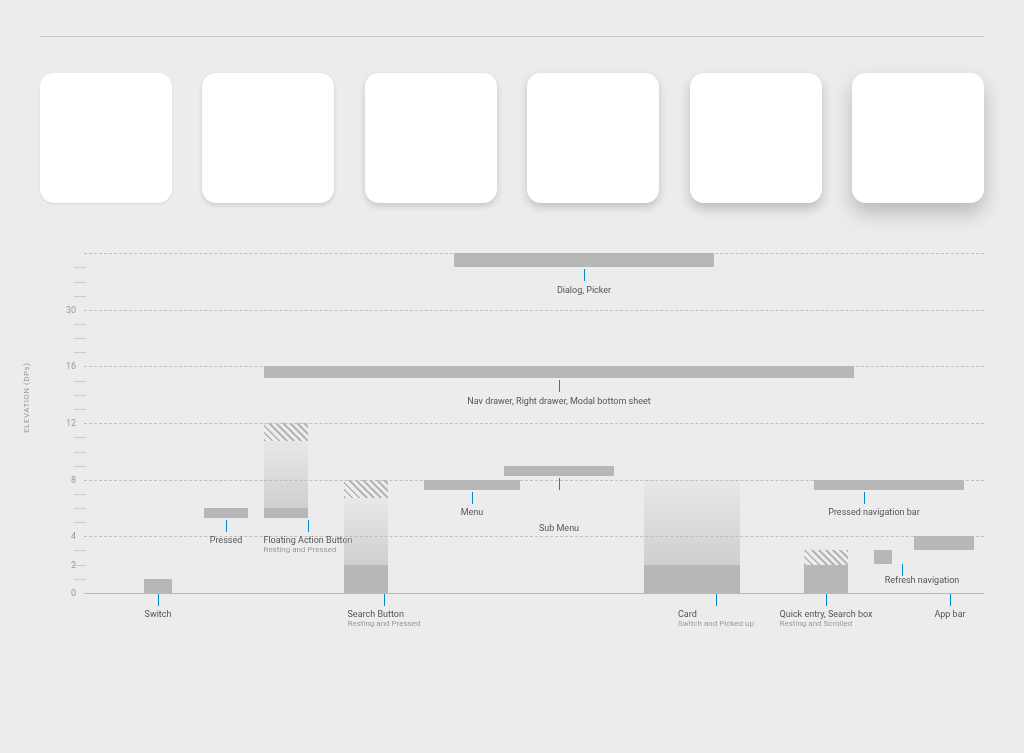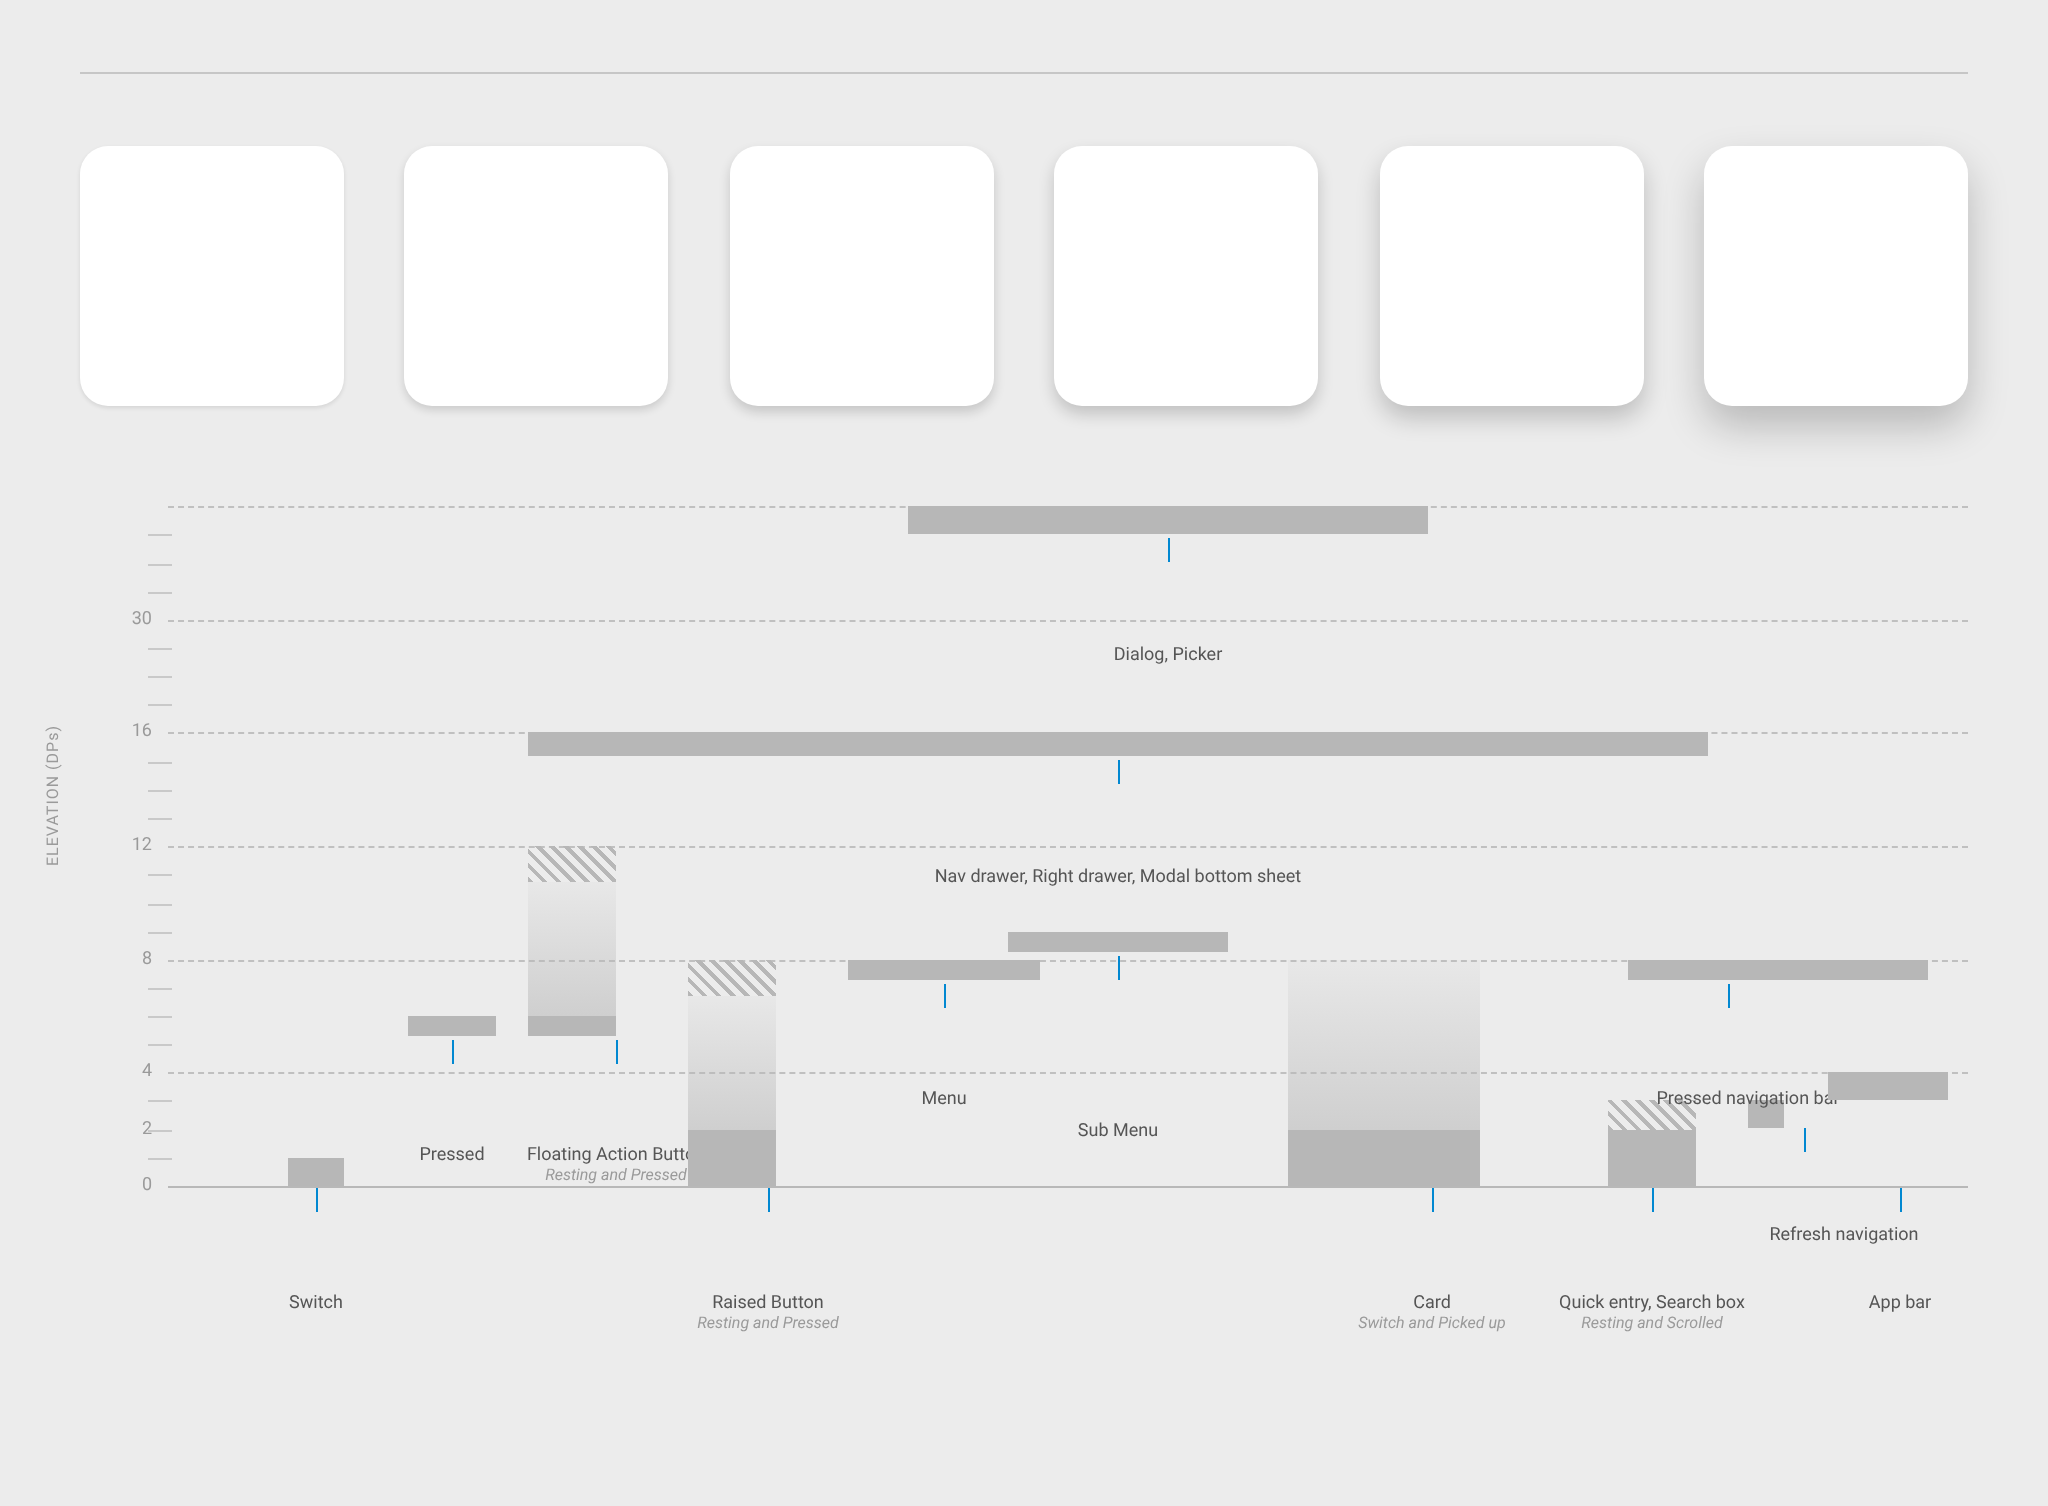--- a/index.html
+++ b/index.html
@@ -112,28 +112,26 @@
     width: 1px;
     height: 12px;
     background: #0288d1;
   }
   .lbl {
     position: absolute;
     font-size: 9px;
     color: #555;
     white-space: nowrap;
     transform: translateX(-50%);
-    text-align: center;
-    margin-top: 38px;
+    text-align: left;
   }
   .lbl .sub {
     display: block;
     font-size: 8px;
     color: #9a9a9a;
-    font-style: italic;
   }
 </style>
 </head>
 <body>
 
 <div class="page">
   <hr class="rule">
 
   <div class="cards-row">
     <div class="ecard sh1"></div>
@@ -208,21 +206,21 @@
       <div class="tick" style="left:224px; top:267px;"></div>
       <span class="lbl" style="left:224px; top:282px;">
         <span>Floating Action Button</span><span class="sub">Resting and Pressed</span>
       </span>
 
       <div class="bar hatch" style="left:260px; width:44px; top:227px; height:18px;"></div>
       <div class="bar fade" style="left:260px; width:44px; top:245px; height:67px;"></div>
       <div class="bar" style="left:260px; width:44px; top:312px; height:28px;"></div>
       <div class="tick" style="left:300px; top:341px;"></div>
       <span class="lbl" style="left:300px; top:356px;">
-        <span>Raised Button</span><span class="sub">Resting and Pressed</span>
+        <span>Search Button</span><span class="sub">Resting and Pressed</span>
       </span>
 
       <div class="bar" style="left:340px; width:96px; top:227px; height:10px;"></div>
       <div class="tick" style="left:388px; top:239px;"></div>
       <span class="lbl" style="left:388px; top:254px;">Menu</span>
 
       <div class="bar" style="left:420px; width:110px; top:213px; height:10px;"></div>
       <div class="tick" style="left:475px; top:225px;"></div>
       <span class="lbl" style="left:475px; top:270px;">Sub Menu</span>
 

